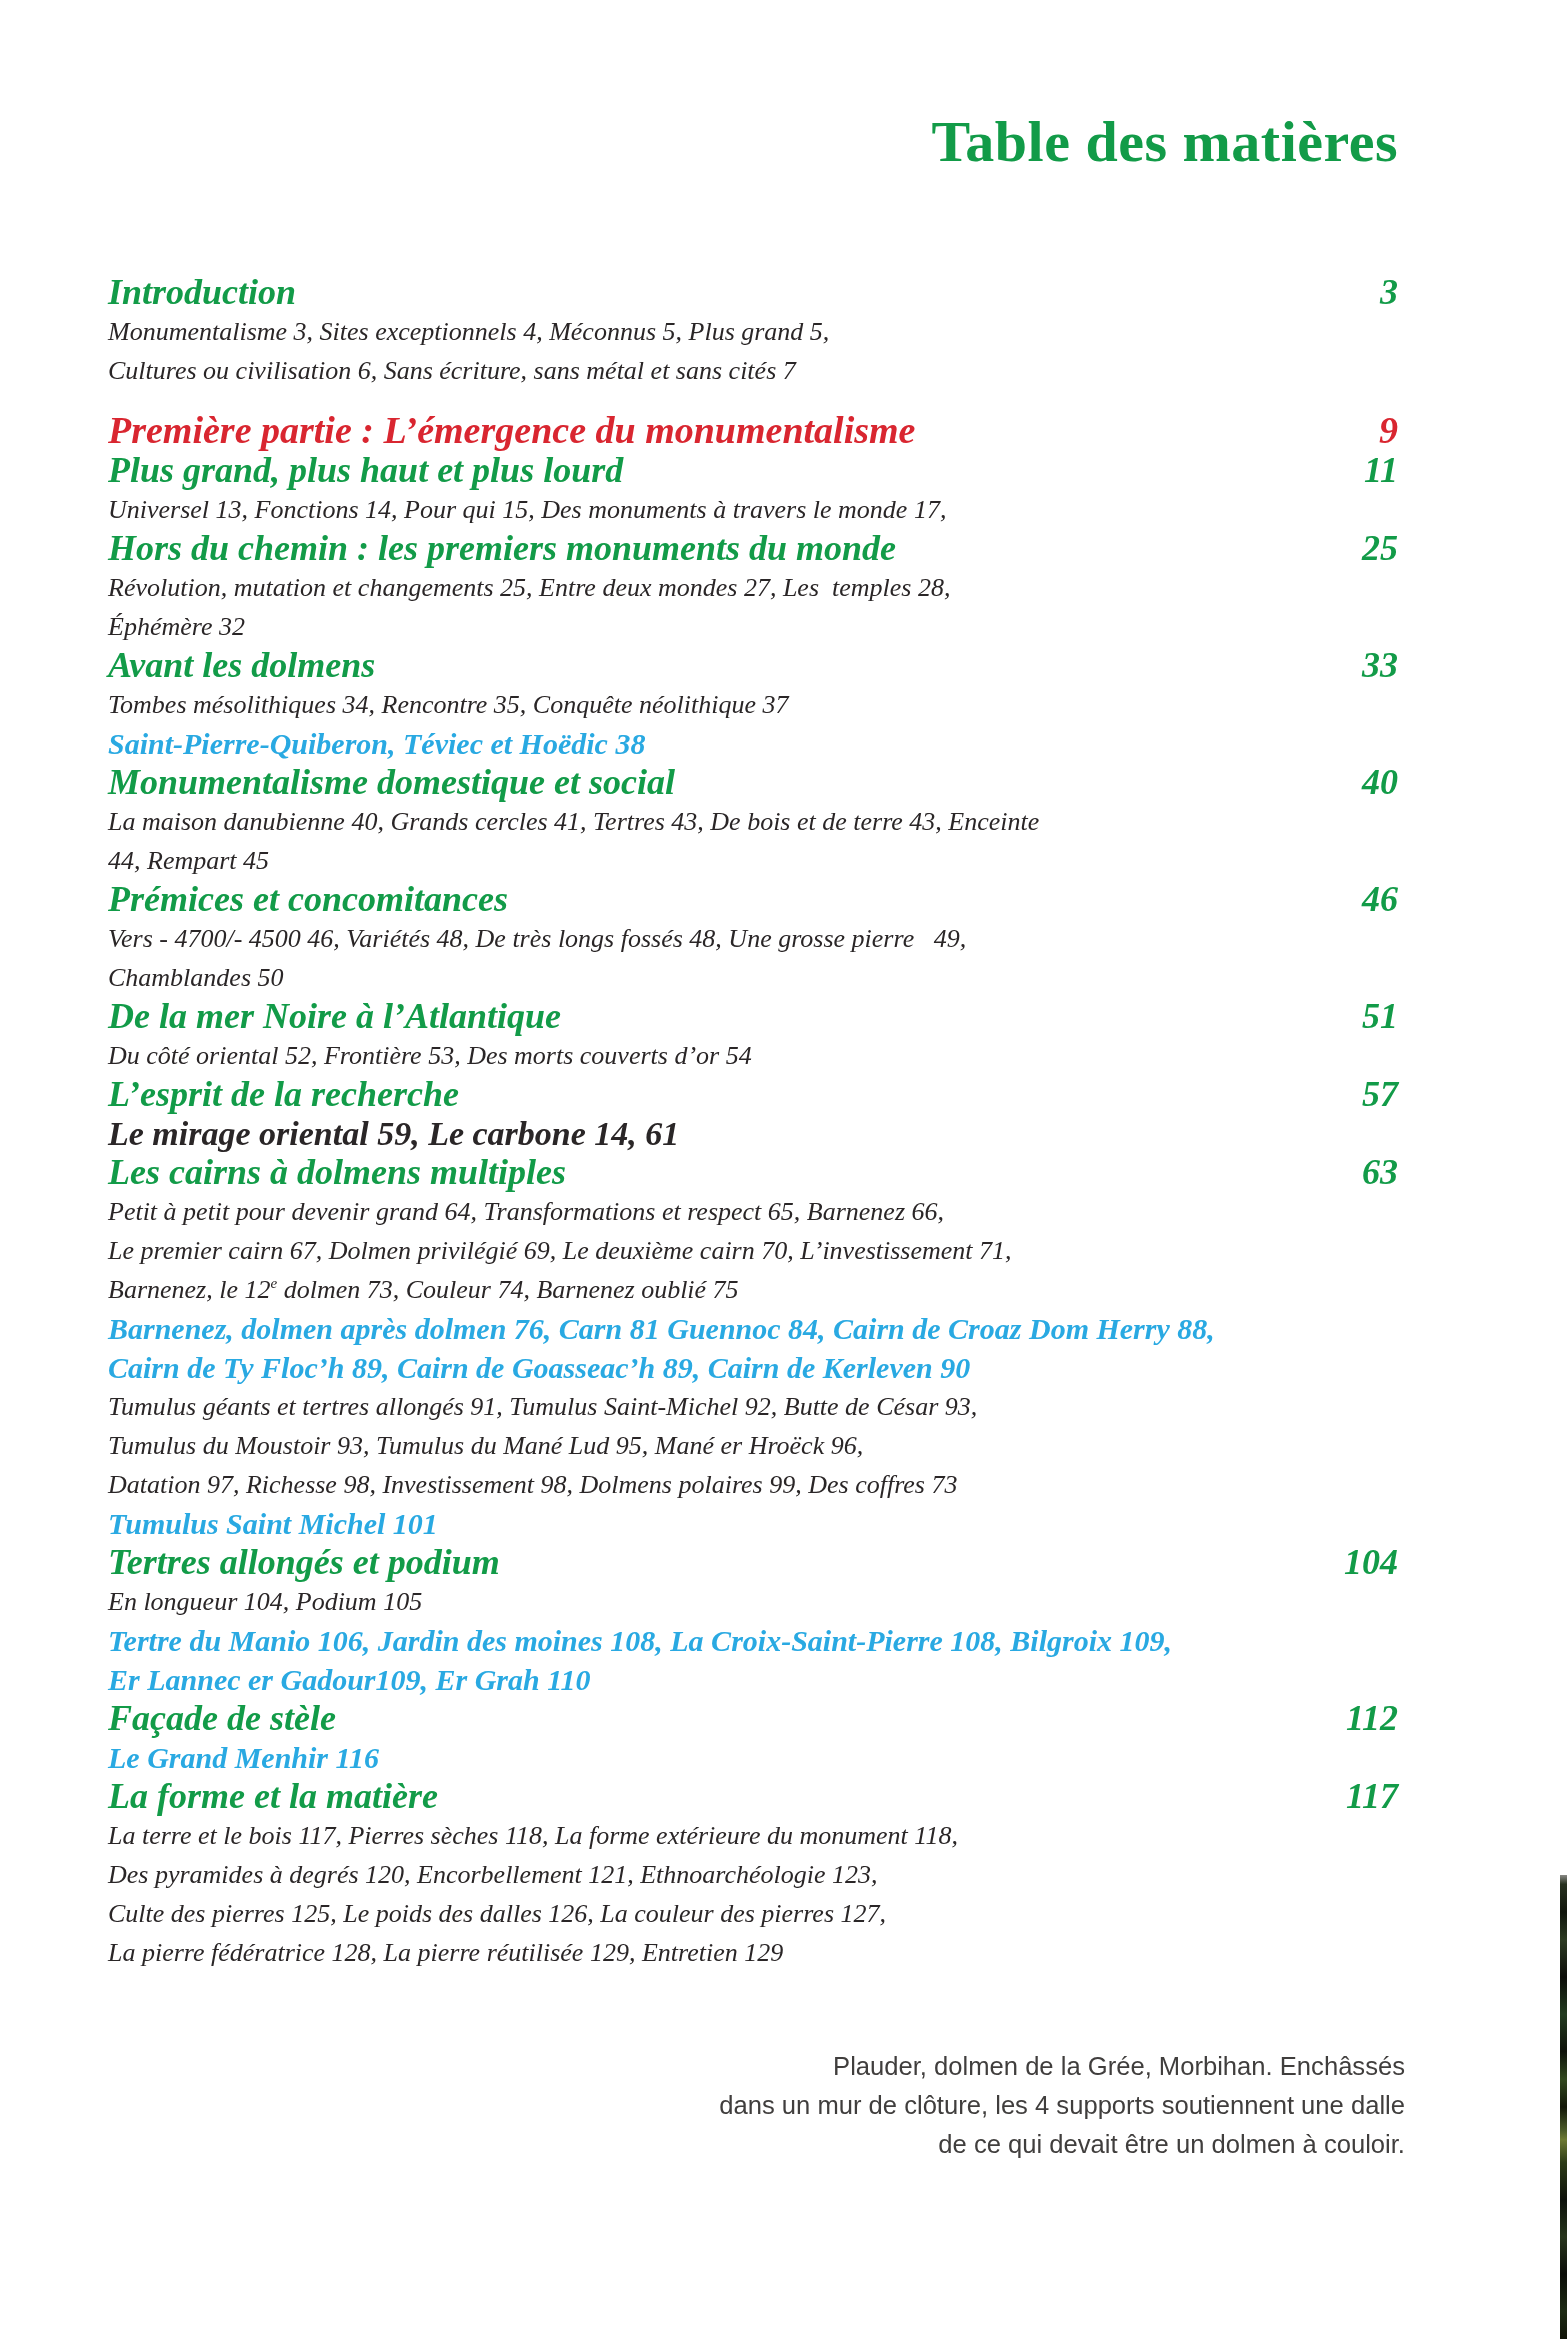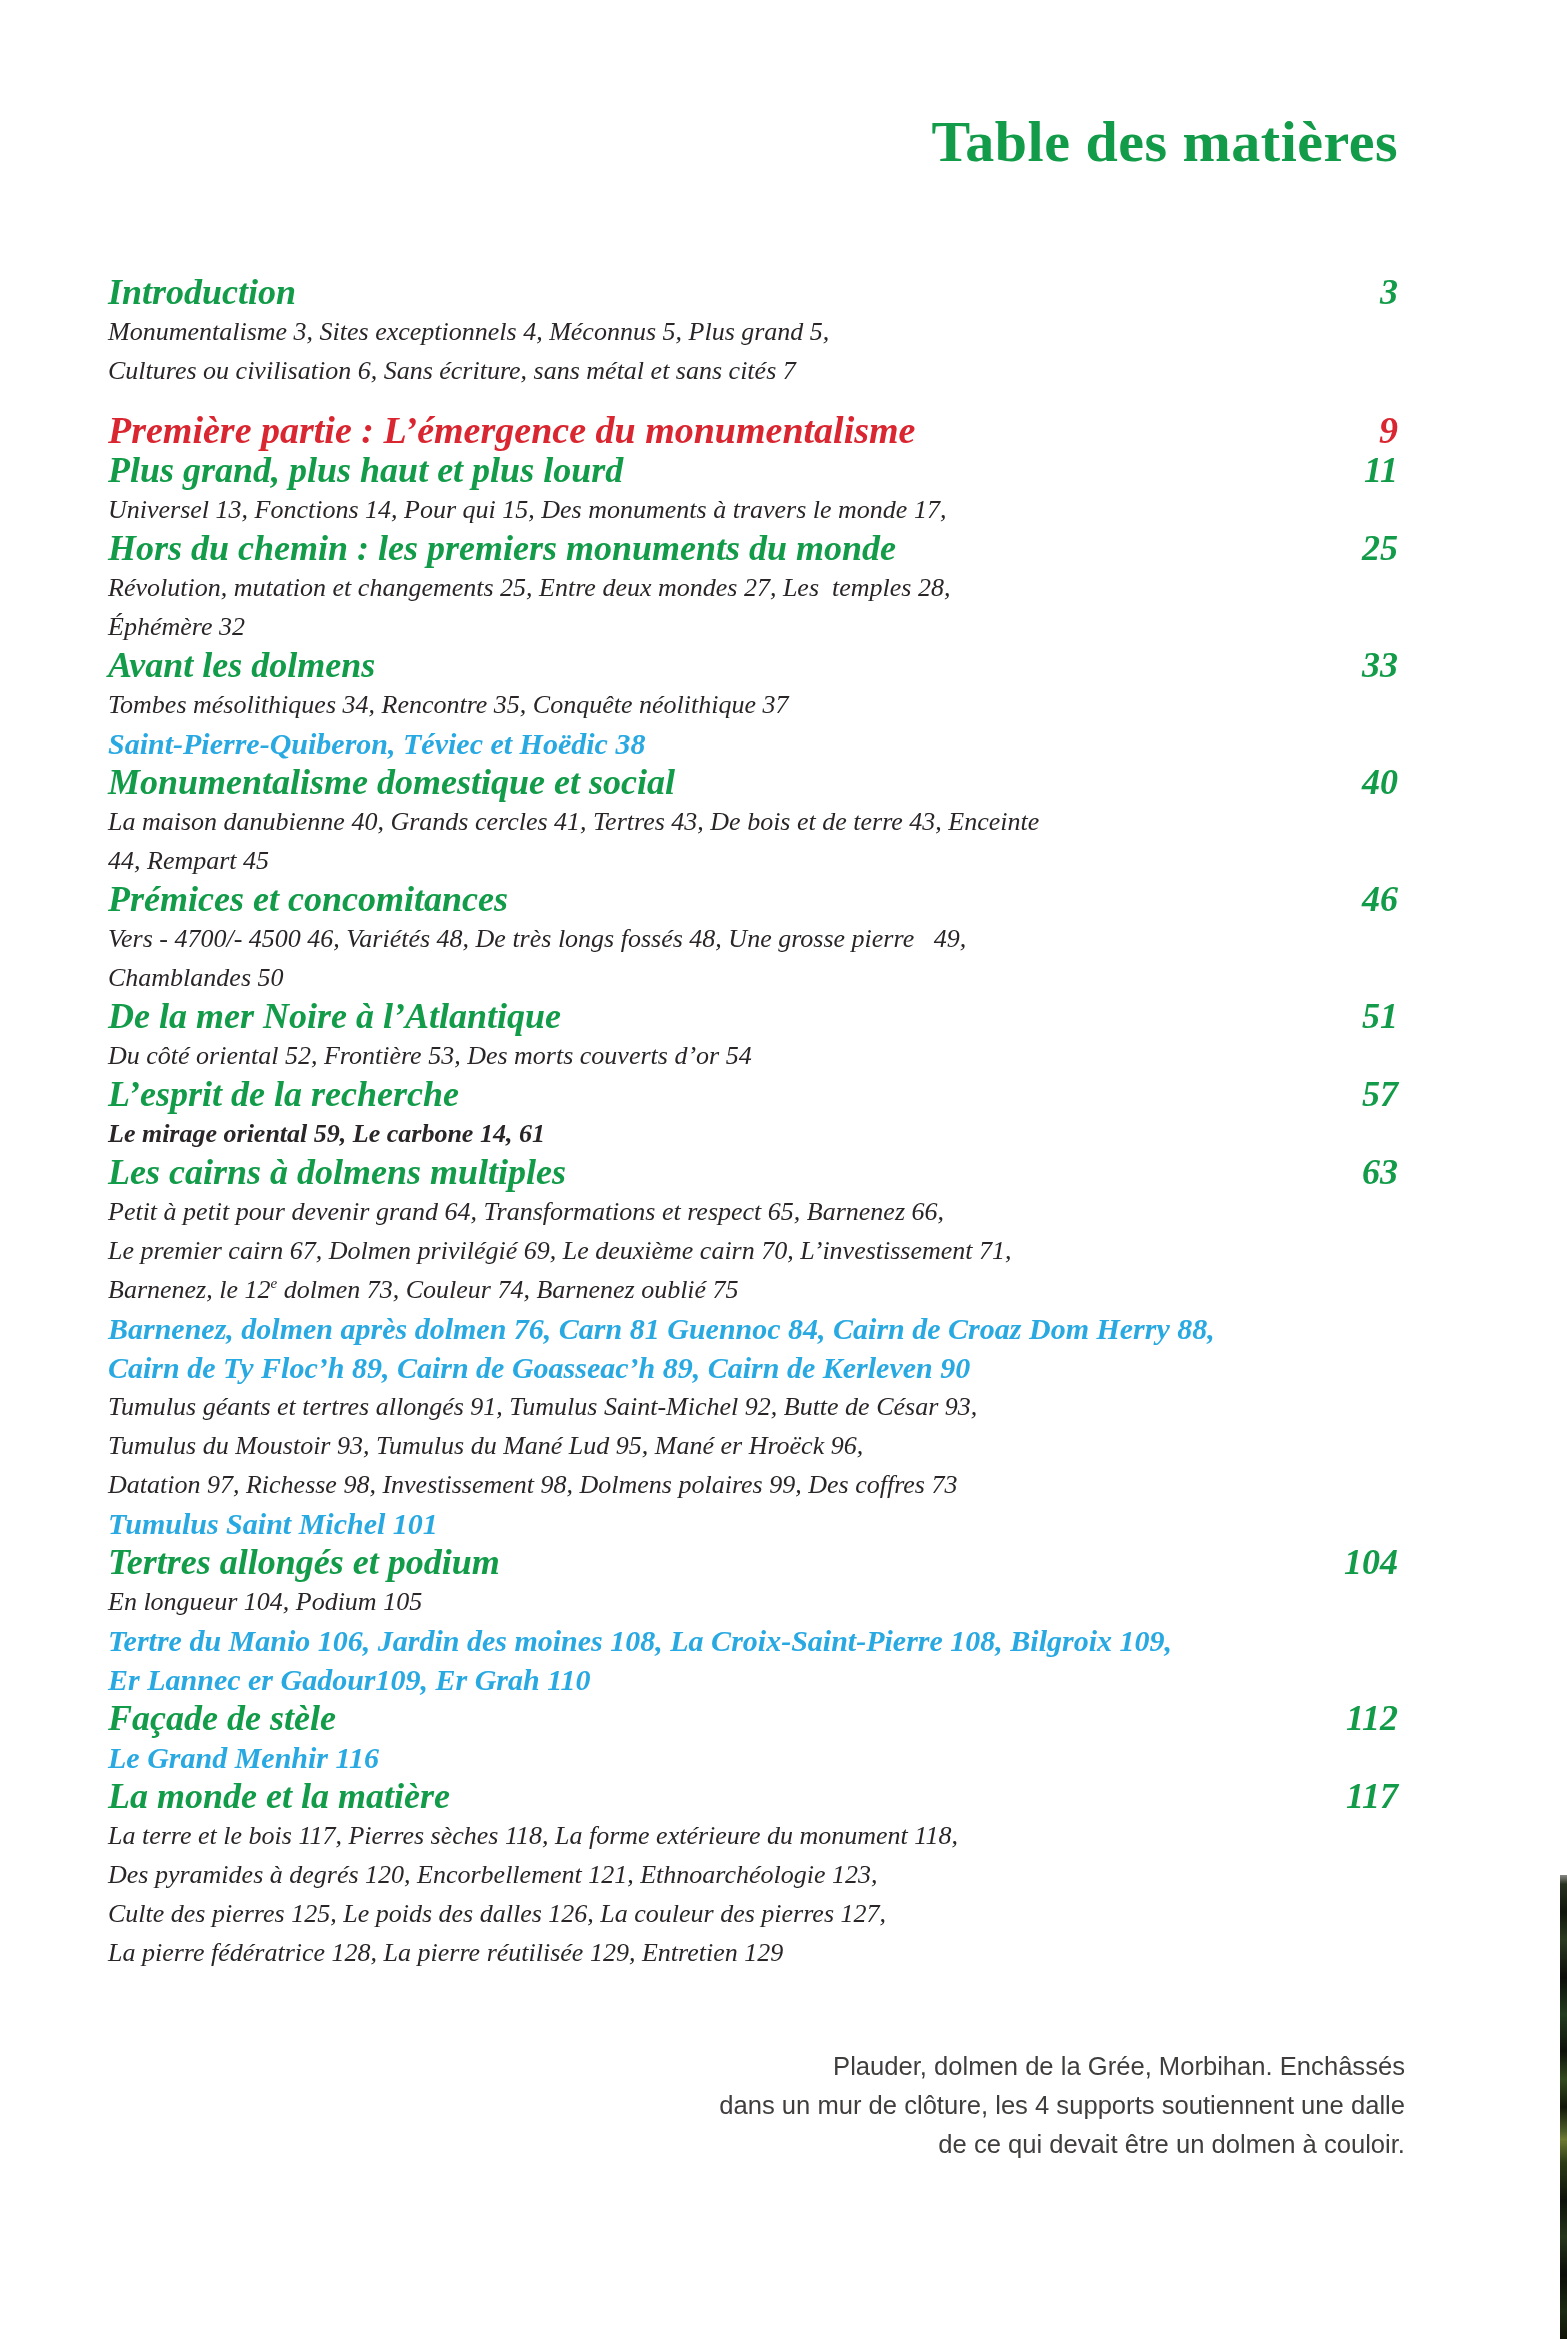--- a/index.html
+++ b/index.html
@@ -57,21 +57,21 @@
   }
   .row.topics {
     color: var(--body);
     font-style: italic;
     font-size: 26px;
     font-family: Liberation Serif, serif;
   }
   .row.topics-bold {
     color: var(--body);
     font-weight: bold;
-    font-size: 26px;
+    font-size: 34px;
   }
   .row.sites {
     color: var(--blue);
     font-weight: bold;
     font-size: 30px;
   }
   .row sup {
     font-size: 0.58em;
     line-height: 0;
   }
@@ -136,21 +136,21 @@
     <div class="row topics"><span class="label">Tumulus géants et tertres allongés 91, Tumulus Saint-Michel 92, Butte de César 93,</span></div>
     <div class="row topics"><span class="label">Tumulus du Moustoir 93, Tumulus du Mané Lud 95, Mané er Hroëck 96,</span></div>
     <div class="row topics"><span class="label">Datation 97, Richesse 98, Investissement 98, Dolmens polaires 99, Des coffres 73</span></div>
     <div class="row sites"><span class="label">Tumulus Saint Michel 101</span></div>
     <div class="row section"><span class="label">Tertres allongés et podium</span><span class="page">104</span></div>
     <div class="row topics"><span class="label">En longueur 104, Podium 105</span></div>
     <div class="row sites"><span class="label">Tertre du Manio 106, Jardin des moines 108, La Croix-Saint-Pierre 108, Bilgroix 109,</span></div>
     <div class="row sites"><span class="label">Er Lannec er Gadour109, Er Grah 110</span></div>
     <div class="row section"><span class="label">Façade de stèle</span><span class="page">112</span></div>
     <div class="row sites"><span class="label">Le Grand Menhir 116</span></div>
-    <div class="row section"><span class="label">La monde et la matière</span><span class="page">117</span></div>
+    <div class="row section"><span class="label">La forme et la matière</span><span class="page">117</span></div>
     <div class="row topics"><span class="label">La terre et le bois 117, Pierres sèches 118, La forme extérieure du monument 118,</span></div>
     <div class="row topics"><span class="label">Des pyramides à degrés 120, Encorbellement 121, Ethnoarchéologie 123,</span></div>
     <div class="row topics"><span class="label">Culte des pierres 125, Le poids des dalles 126, La couleur des pierres 127,</span></div>
     <div class="row topics"><span class="label">La pierre fédératrice 128, La pierre réutilisée 129, Entretien 129</span></div>
   </div>
 
 <div class="photo-caption">
   <div>Plauder, dolmen de la Grée, Morbihan. Enchâssés</div>
   <div>dans un mur de clôture, les 4 supports soutiennent une dalle</div>
   <div>de ce qui devait être un dolmen à couloir.</div>

